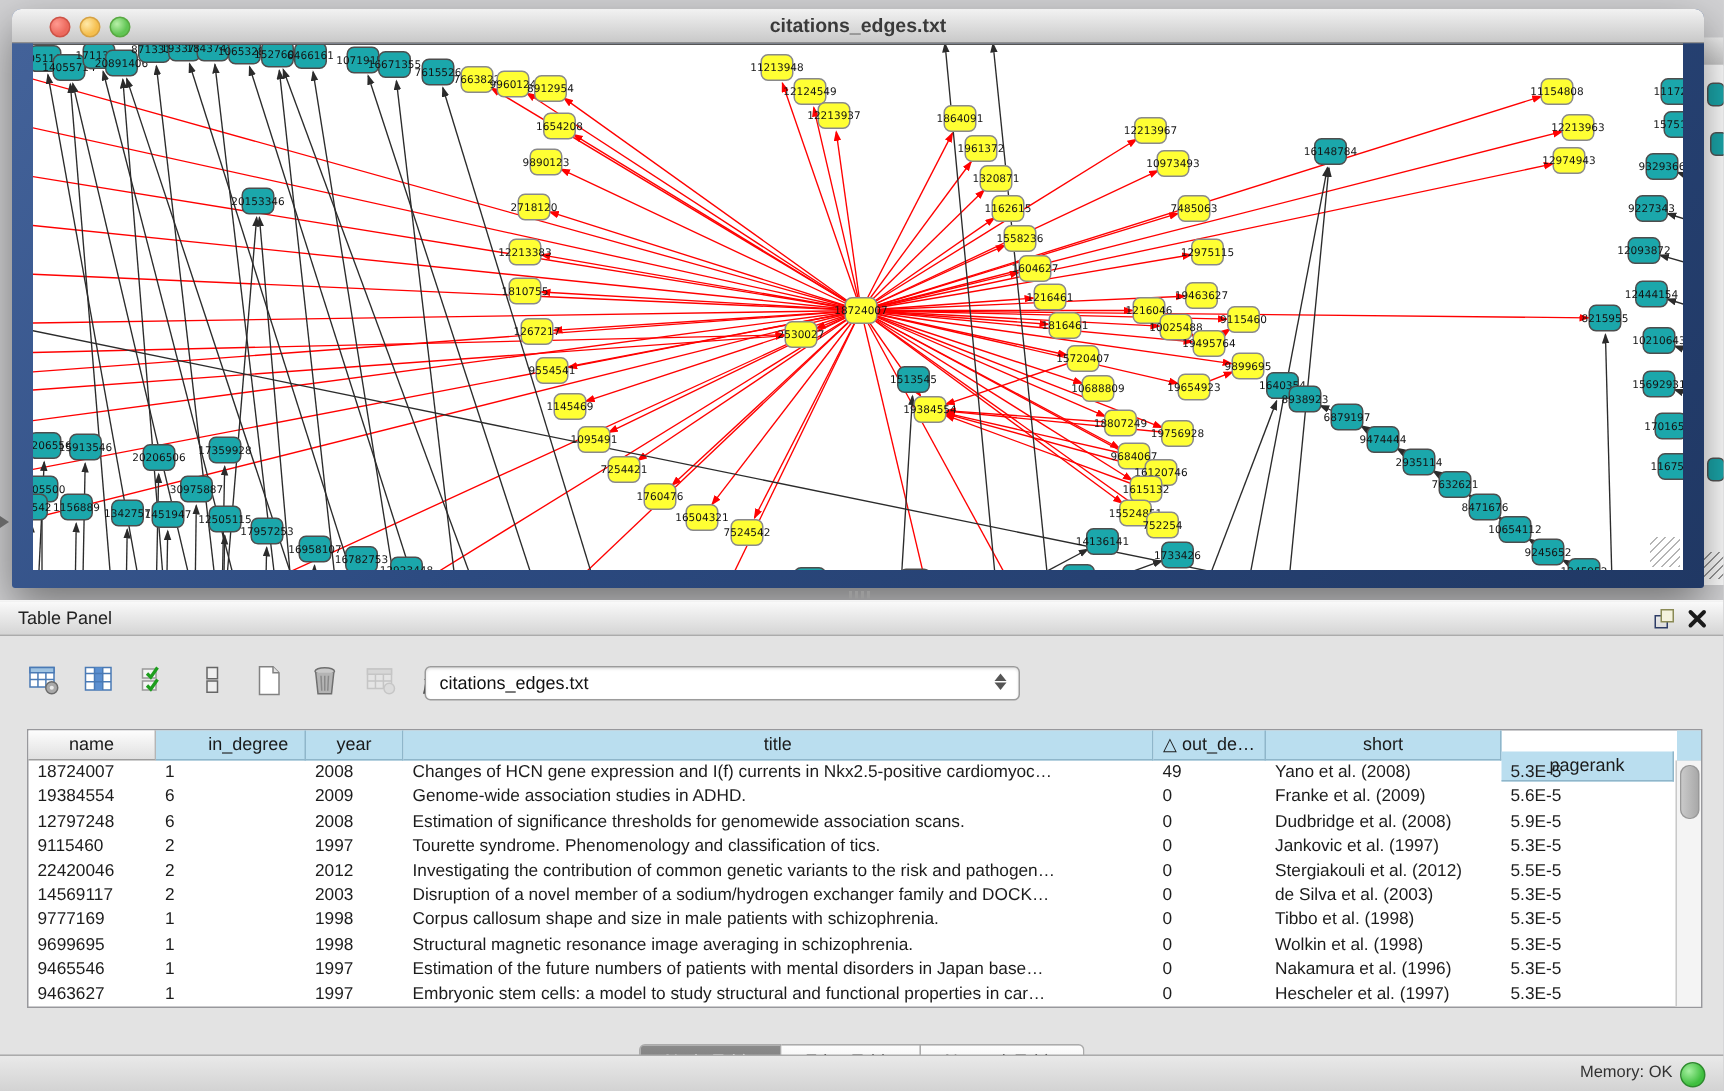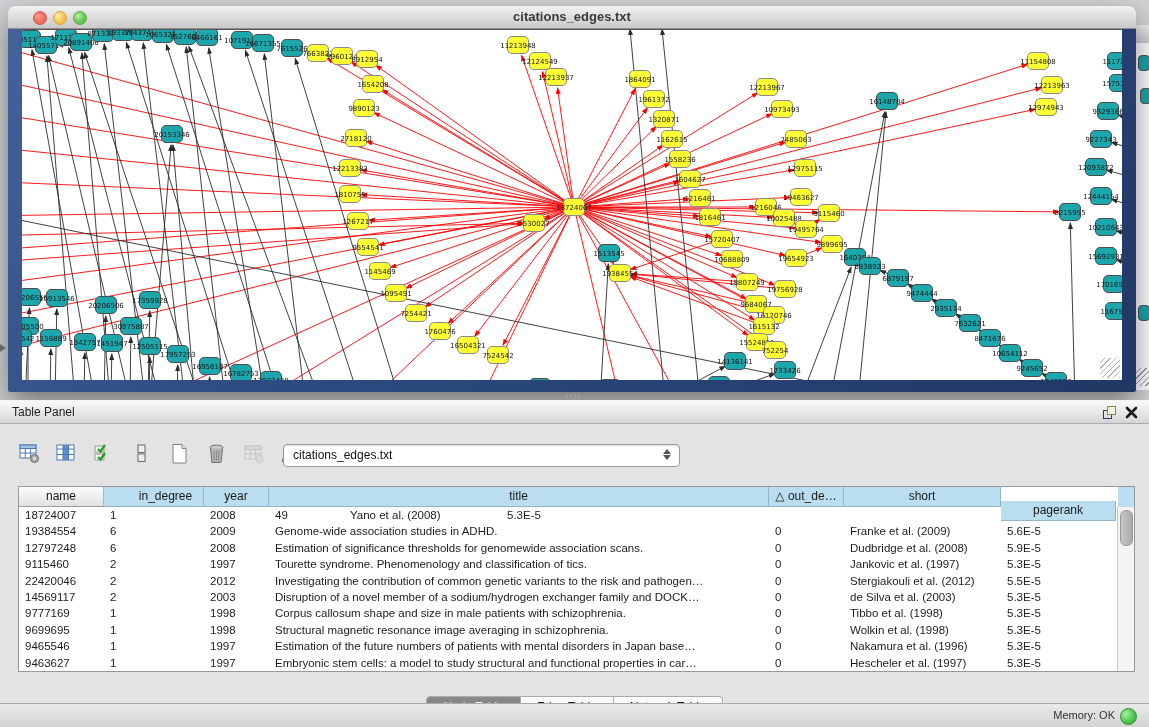--- a/index.html
+++ b/index.html
@@ -815,20 +815,21 @@
             <div class="th" style="width: 75px;">△ out_de…</div>
             <div class="th" style="width: 157px;">short</div>
             <div class="th" style="width: 115px; margin-top: 14px;">pagerank</div>
           </div>
         <div class="thead-cap"></div>
         <div class="tbody" id="tbody">
             <div class="tr">
               <div class="td" style="width: 85px;">18724007</div>
               <div class="td" style="width: 100px;">1</div>
               <div class="td" style="width: 65px;">2008</div>
+              <div class="td" style="width: 500px;">Changes of HCN gene expression and I(f) currents in Nkx2.5-positive cardiomyoc…</div>
               <div class="td" style="width: 75px;">49</div>
               <div class="td" style="width: 157px;">Yano et al. (2008)</div>
               <div class="td" style="width: 115px;">5.3E-5</div>
             </div>
             <div class="tr">
               <div class="td" style="width: 85px;">19384554</div>
               <div class="td" style="width: 100px;">6</div>
               <div class="td" style="width: 65px;">2009</div>
               <div class="td" style="width: 500px;">Genome-wide association studies in ADHD.</div>
               <div class="td" style="width: 75px;">0</div>

